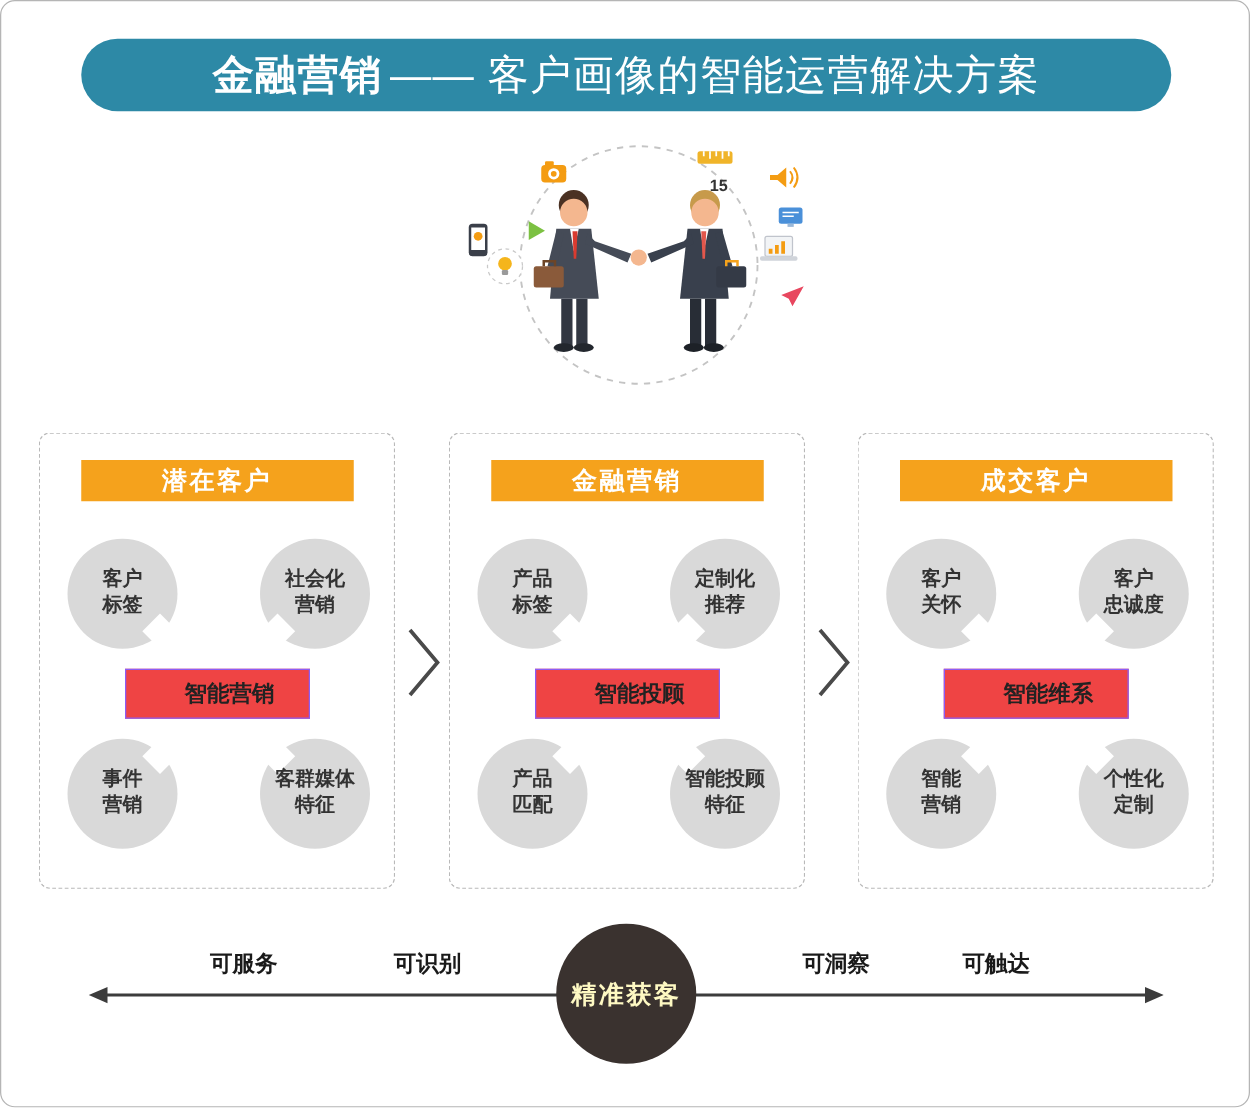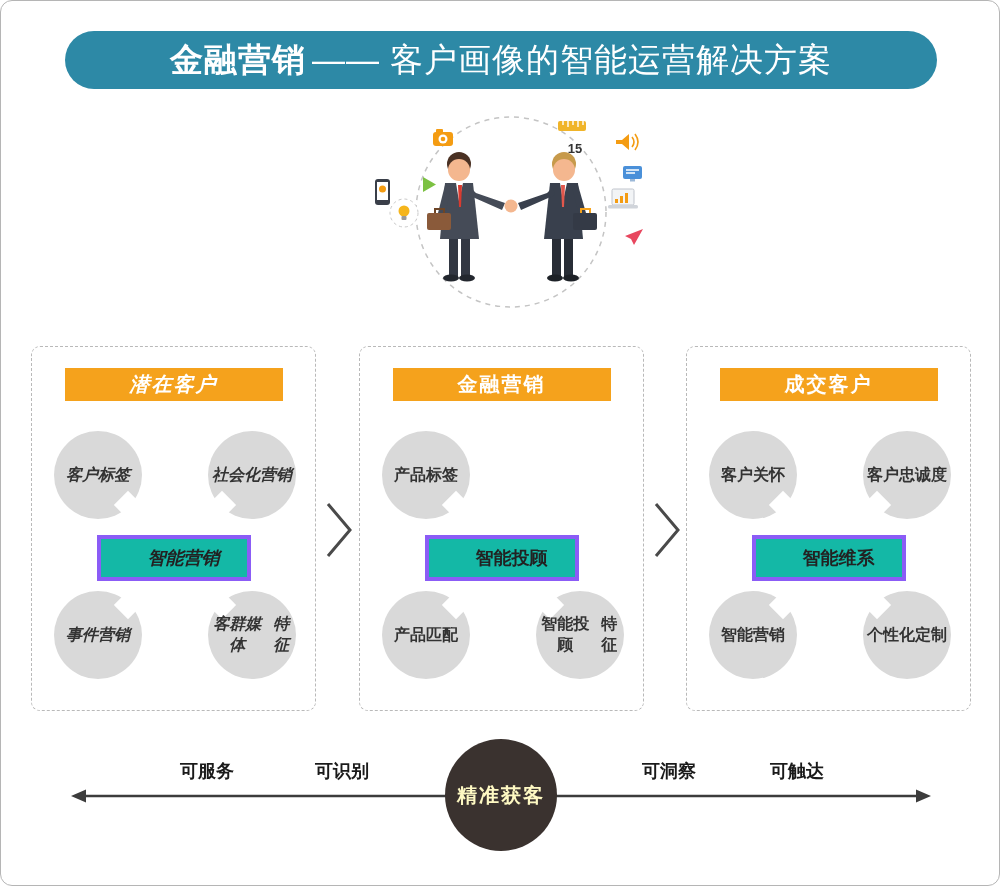--- a/index.html
+++ b/index.html
@@ -15,57 +15,57 @@
     color:#ffffff;font-size:33px;letter-spacing:1px;white-space:nowrap;
   }
   .banner .b-bold{font-weight:bold;margin-right:6px;}
   
   .illus{position:absolute;left:352px;top:110px;width:320px;height:210px;}
   
   .panel{
     position:absolute;top:345px;width:285px;height:365px;
     border:1px dashed #b9b9b9;border-radius:9px;background:#ffffff;box-sizing:border-box;
   }
-  .panel.p1{left:30px;font-style:italic;} .panel.p2{left:358px;} .panel.p3{left:685px;}
+  .panel.p1{left:30px;} .panel.p2{left:358px;} .panel.p3{left:685px;}
   .panel-header{
     position:absolute;left:50%;transform:translateX(-50%);top:21px;
     width:218px;height:33px;background:#f5a21c;
     display:flex;align-items:center;justify-content:center;
     color:#ffffff;font-size:20px;font-weight:bold;letter-spacing:2px;
   }
   .bubble{
     position:absolute;width:88px;height:88px;border-radius:50%;background:#d9d9d9;
   }
   .bubble .notch{
     position:absolute;width:20px;height:20px;background:#ffffff;transform:rotate(45deg);
   }
   .bubble.pos0{left:22px;top:84px;}  .bubble.pos0 .notch{left:64px;top:64px;}
   .bubble.pos1{left:176px;top:84px;} .bubble.pos1 .notch{left:4px;top:64px;}
   .bubble.pos2{left:22px;top:244px;} .bubble.pos2 .notch{left:64px;top:4px;}
   .bubble.pos3{left:176px;top:244px;}.bubble.pos3 .notch{left:4px;top:4px;}
   .bubble-text{
-    position:absolute;inset:0;display:flex;flex-direction:row;
+    position:absolute;inset:0;display:flex;flex-direction:column;
     align-items:center;justify-content:center;
     font-size:16px;font-weight:bold;color:#333333;line-height:1.3;text-align:center;
   }
   .center-box{
     position:absolute;left:50%;transform:translateX(-50%);top:188px;
-    width:126px;height:38px;background:#14b8a6;border:4px solid #8b5cf6;
+    width:126px;height:38px;background:#ef4444;border:1px solid #8b5cf6;
     display:flex;align-items:center;justify-content:center;
     font-size:18px;font-weight:bold;color:#222222;z-index:2;padding-left:20px;
   }
   .chevron{position:absolute;top:498px;width:32px;height:62px;}
   .chevron.c1{left:322px;} .chevron.c2{left:650px;}
   
   .axis-line{position:absolute;left:70px;top:784px;width:860px;height:22px;}
   .axis-label{
     position:absolute;top:758px;width:80px;text-align:center;
     font-size:18px;font-weight:bold;color:#1a1a1a;
   }
-  .axis-label.l0{left:166px;} .axis-label.l1{left:301px;}
+  .axis-label.l0{left:154px;} .axis-label.l1{left:301px;}
   .axis-label.l2{left:628px;} .axis-label.l3{left:756px;}
   .axis-circle{
     position:absolute;left:444px;top:738px;width:112px;height:112px;border-radius:50%;
     background:#3a322f;display:flex;align-items:center;justify-content:center;
     color:#fef9c3;font-size:20px;font-weight:bold;letter-spacing:2px;z-index:2;
   }
 </style>
 </head>
 <body>
 
@@ -203,20 +203,27 @@
 
   <div class="panel p2">
     <div class="panel-header">金融营销</div>
     <div class="bubble pos0">
       <div class="notch"></div>
       <div class="bubble-text">
         <span>产品</span>
           <span>标签</span>
       </div>
     </div>
+    <div class="bubble pos1">
+      <div class="notch"></div>
+      <div class="bubble-text">
+        <span>定制化</span>
+          <span>推荐</span>
+      </div>
+    </div>
     <div class="bubble pos2">
       <div class="notch"></div>
       <div class="bubble-text">
         <span>产品</span>
           <span>匹配</span>
       </div>
     </div>
     <div class="bubble pos3">
       <div class="notch"></div>
       <div class="bubble-text">

